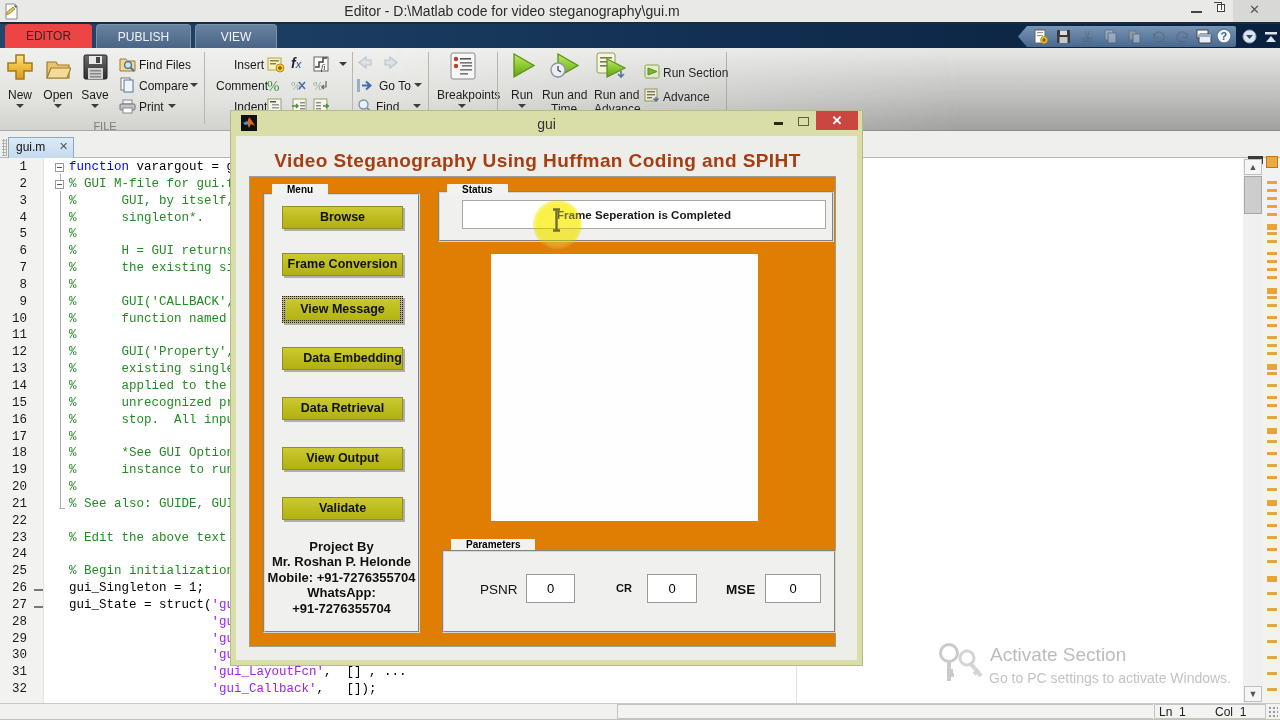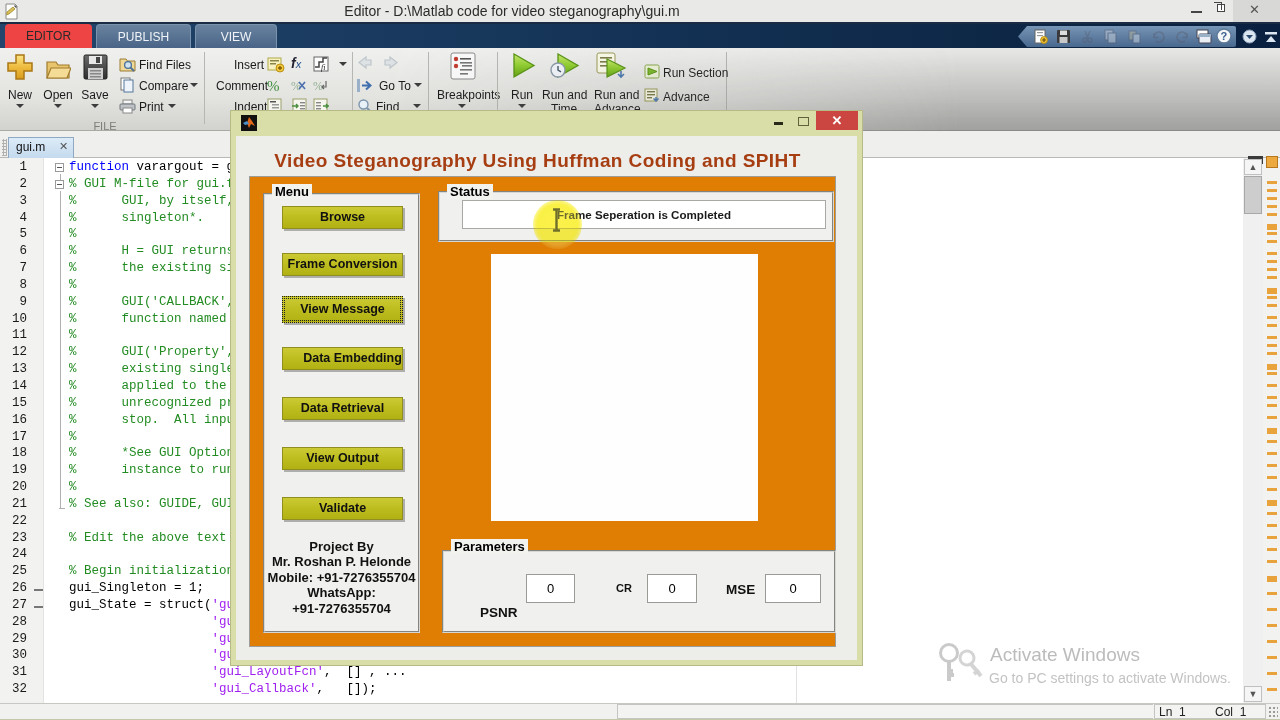--- a/index.html
+++ b/index.html
@@ -48,21 +48,21 @@
 .tick { left:1267px; width:10px; height:3px; background:#e8a33d; }
 
 
 #statusbar { top:703px; left:0; width:1280px; height:17px; background:#f1f1ef; border-top:1px solid #c7c7c3; font-size:12px; color:#222; }
 
 
 #dlg { top:110px; left:230px; width:633px; height:556px; background:#d9dda7; border:1px solid #b6ba86; }
 #dlgtitle { top:0px; left:0px; width:631px; height:25px; font-size:14px; color:#333; }
 #dlgclient { top:25px; left:5px; width:621px; height:524px; background:#ededea; }
 .panel { background:#f0f0ee; border:2px groove #d7d7d3; }
-.chip { background:#f2f2ee; font-weight:bold; font-size:13px; color:#000; padding:0 3px; }
+.chip { background:#f2f2ee; font-weight:bold; font-size:10px; color:#000; padding:0 15px; }
 .btn { left:33px; width:121px; height:23px; background:linear-gradient(#cbca34,#bfbe20 45%,#b2b114); border:1px solid #8f8e1e; box-shadow:2px 2px 0 rgba(120,120,120,0.55); font-weight:bold; font-size:12.5px; color:#111; text-align:center; line-height:21px; }
 .pbox { background:#fff; border:1px solid #9a9a96; font-size:13px; text-align:center; }
 </style>
 </head>
 <body>
 <div id="root">
   <div class="abs" id="titlebar"></div>
   <div class="abs" id="titletext">Editor - D:\Matlab code for video steganography\gui.m</div>
   <div class="abs" id="closebox"></div>
   <div class="abs" style="top:2px;left:4px;width:15px;height:19px;"><svg width="15" height="19">
@@ -519,28 +519,29 @@
         <g fill="none" stroke="#b9b9b9" stroke-width="3">
           <circle cx="14" cy="11" r="8.5"></circle>
           <path d="M14 19 v20 m0 -6 h5 m-5 -4 h4" stroke-width="4"></path>
         </g>
         <g fill="none" stroke="#c6c6c6" stroke-width="3">
           <circle cx="32" cy="16" r="7" transform="rotate(40 32 16)"></circle>
           <path d="M36 22 l10 12 m-2 -6 l-5 4" stroke-width="4"></path>
         </g>
       </svg>
   </div>
-  <div class="abs" style="top:644px;left:990px;font-size:19px;color:#bcbcbc;">Activate Windows</div>
+  <div class="abs" style="top:644px;left:990px;font-size:19px;color:#bcbcbc;">Activate Section</div>
   <div class="abs" style="top:670px;left:989px;font-size:14px;color:#c3c3c3;">Go to PC settings to activate Windows.</div>
   <div class="abs" id="dlg">
     <div class="abs" id="dlgtitle"></div>
     <div class="abs" style="top:4px;left:10px;width:16px;height:16px;background:#101010;"><svg width="16" height="16">
           <path d="M8 2 L11 6 L14 11 L10 9 L8 13 L6 8 z" fill="#e06818"></path>
           <path d="M2 8 L6 6 L8 9 L4 10 z" fill="#4a90c8"></path>
         </svg></div>
+    <div class="abs" style="top:5px;left:0;width:631px;text-align:center;font-size:14px;color:#333;">gui</div>
     <div class="abs" style="top:11px;left:543px;width:9px;height:3px;background:#2a2a1a;"></div>
     <div class="abs" style="top:6px;left:567px;width:11px;height:9px;border:1.5px solid #60603a;"></div>
     <div class="abs" style="top:0px;left:585px;width:42px;height:19px;background:#cb4640;color:#fff;text-align:center;font-size:13px;font-weight:bold;line-height:19px;">✕</div>
     <div class="abs" id="dlgclient"></div>
     <div class="abs" style="top:39px;left:-4px;width:621px;text-align:center;font-size:19px;font-weight:bold;letter-spacing:0.4px;color:#a63e12;">Video Steganography Using Huffman Coding and SPIHT</div>
 
     <div class="abs" style="top:65px;left:18px;width:587px;height:471px;background:#e07e04;border:1px solid #9c9c98;"></div>
 
     <div class="abs panel" style="top:82px;left:32px;width:157px;height:440px;"></div>
     <div class="abs chip" style="top:73px;left:41px;">Menu</div>
@@ -554,21 +555,21 @@
     <div class="abs" style="top:428px;left:32px;width:157px;text-align:center;font-size:13px;font-weight:bold;color:#111;line-height:15.4px;">Project By<br>Mr. Roshan P. Helonde<br>Mobile: +91-7276355704<br>WhatsApp:<br>+91-7276355704</div>
 
     <div class="abs panel" style="top:80px;left:207px;width:396px;height:51px;"></div>
     <div class="abs chip" style="top:73px;left:216px;">Status</div>
     <div class="abs" style="top:89px;left:231px;width:364px;height:29px;background:#fff;border:1px solid #a8a8a4;text-align:center;font-size:11.6px;font-weight:bold;color:#1a1a1a;line-height:27px;">Frame Seperation is Completed</div>
 
     <div class="abs" style="top:143px;left:260px;width:267px;height:267px;background:#fefefe;"></div>
 
     <div class="abs panel" style="top:439px;left:211px;width:394px;height:83px;"></div>
     <div class="abs chip" style="top:428px;left:220px;">Parameters</div>
-    <div class="abs" style="top:471px;left:249px;width:40px;font-size:13.5px;font-weight:bold;color:#111;margin-top:23px;">PSNR</div>
+    <div class="abs" style="top:471px;left:249px;width:40px;font-size:13.5px;font-weight:normal;color:#111;">PSNR</div>
     <div class="abs pbox" style="top:463px;left:295px;width:49px;height:29px;line-height:27px;">0</div>
     <div class="abs" style="top:471px;left:385px;width:30px;font-size:11px;font-weight:bold;color:#111;">CR</div>
     <div class="abs pbox" style="top:463px;left:416px;width:50px;height:29px;line-height:27px;">0</div>
     <div class="abs" style="top:471px;left:495px;width:36px;font-size:13.5px;font-weight:bold;color:#111;">MSE</div>
     <div class="abs pbox" style="top:463px;left:534px;width:56px;height:29px;line-height:27px;">0</div>
   </div>
 
   <div class="abs" style="top:200px;left:533px;width:49px;height:49px;border-radius:50%;mix-blend-mode:multiply;background:radial-gradient(circle, rgba(248,238,44,1) 0%, rgba(248,238,44,1) 58%, rgba(248,238,44,0) 82%);"></div>
   <div class="abs" style="top:200px;left:533px;width:49px;height:49px;border-radius:50%;background:radial-gradient(circle, rgba(255,246,120,0.4) 0%, rgba(255,246,120,0.35) 58%, rgba(255,246,120,0) 80%);"></div>
   <div class="abs" style="top:208px;left:551px;width:11px;height:24px;"><svg width="11" height="24">

